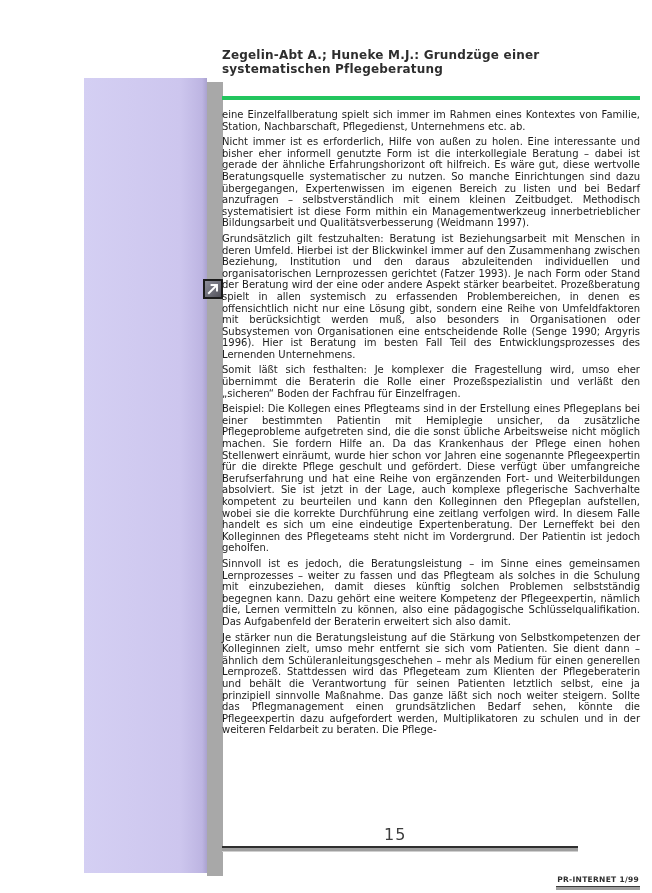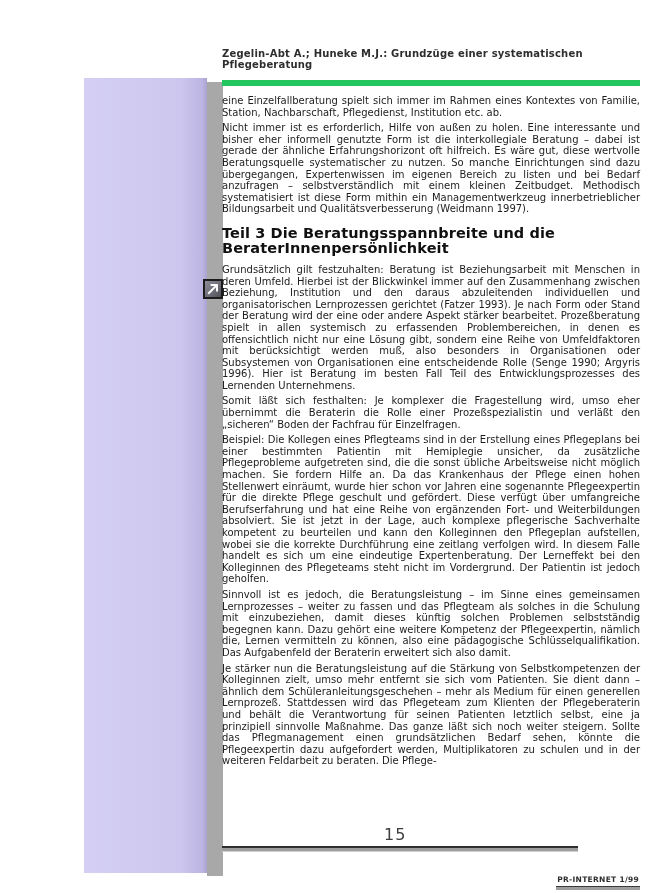--- a/index.html
+++ b/index.html
@@ -28,24 +28,24 @@
   }
   .jump-icon svg { display:block; width:100%; height:100%; }
 
   
   .content {
     position:absolute; left:222px; top:48px; width:418px;
     color:#1c1c1c;
   }
   .running-title {
     display:inline-block;
-    font-size:10px; font-weight:bold; letter-spacing:0.2px;
+    font-size:12px; font-weight:bold; letter-spacing:0.2px;
     color:#2e2e2e;
-    border-bottom:6px solid #22c55e;
-    padding-bottom:10px;
+    border-bottom:4px solid #22c55e;
+    padding-bottom:20px;
     margin-bottom:9px;
   }
   .para {
     font-size:10px; line-height:11.6px;
     text-align:justify;
     color:#1c1c1c;
     margin-bottom:4px;
     hyphens:auto;
   }
   .section-heading {
@@ -88,24 +88,23 @@
   <div class="jump-icon" title="">
     <svg viewBox="0 0 20 20">
       <line x1="4" y1="16" x2="14" y2="6" stroke="#ffffff" stroke-width="2.4"></line>
       <polyline points="7,5 15,5 15,13" fill="none" stroke="#ffffff" stroke-width="2.4"></polyline>
     </svg>
   </div>
 
   <div class="content">
     <div class="running-title">Zegelin-Abt A.; Huneke M.J.: Grundzüge einer systematischen Pflegeberatung</div>
 
-    <div class="para">eine Einzelfallberatung spielt sich immer im Rahmen eines Kontextes von Familie, Station, Nachbarschaft, Pflegedienst, Institution etc. ab.</div>
+    <div class="para">eine Einzelfallberatung spielt sich immer im Rahmen eines Kontextes von Familie, Station, Nachbarschaft, Pflegedienst, Unternehmens etc. ab.</div>
     <div class="para">Nicht immer ist es erforderlich, Hilfe von außen zu holen. Eine interessante und bisher eher informell genutzte Form ist die interkollegiale Beratung – dabei ist gerade der ähnliche Erfahrungshorizont oft hilfreich. Es wäre gut, diese wertvolle Beratungsquelle systematischer zu nutzen. So manche Einrichtungen sind dazu übergegangen, Expertenwissen im eigenen Bereich zu listen und bei Bedarf anzufragen – selbstverständlich mit einem kleinen Zeitbudget. Methodisch systematisiert ist diese Form mithin ein Managementwerkzeug innerbetrieblicher Bildungsarbeit und Qualitätsverbesserung (Weidmann 1997).</div>
 
-    <h2 class="section-heading">Teil 3 Die Beratungsspannbreite und die BeraterInnenpersönlichkeit</h2>
 
     <div class="para">Grundsätzlich gilt festzuhalten: Beratung ist Beziehungsarbeit mit Menschen in deren Umfeld. Hierbei ist der Blickwinkel immer auf den Zusammenhang zwischen Beziehung, Institution und den daraus abzuleitenden individuellen und organisatorischen Lernprozessen gerichtet (Fatzer 1993). Je nach Form oder Stand der Beratung wird der eine oder andere Aspekt stärker bearbeitet. Prozeßberatung spielt in allen systemisch zu erfassenden Problembereichen, in denen es offensichtlich nicht nur eine Lösung gibt, sondern eine Reihe von Umfeldfaktoren mit berücksichtigt werden muß, also besonders in Organisationen oder Subsystemen von Organisationen eine entscheidende Rolle (Senge 1990; Argyris 1996). Hier ist Beratung im besten Fall Teil des Entwicklungsprozesses des Lernenden Unternehmens.</div>
     <div class="para">Somit läßt sich festhalten: Je komplexer die Fragestellung wird, umso eher übernimmt die Beraterin die Rolle einer Prozeßspezialistin und verläßt den „sicheren“ Boden der Fachfrau für Einzelfragen.</div>
     <div class="para">Beispiel: Die Kollegen eines Pflegteams sind in der Erstellung eines Pflegeplans bei einer bestimmten Patientin mit Hemiplegie unsicher, da zusätzliche Pflegeprobleme aufgetreten sind, die die sonst übliche Arbeitsweise nicht möglich machen. Sie fordern Hilfe an. Da das Krankenhaus der Pflege einen hohen Stellenwert einräumt, wurde hier schon vor Jahren eine sogenannte Pflegeexpertin für die direkte Pflege geschult und gefördert. Diese verfügt über umfangreiche Berufserfahrung und hat eine Reihe von ergänzenden Fort- und Weiterbildungen absolviert. Sie ist jetzt in der Lage, auch komplexe pflegerische Sachverhalte kompetent zu beurteilen und kann den Kolleginnen den Pflegeplan aufstellen, wobei sie die korrekte Durchführung eine zeitlang verfolgen wird. In diesem Falle handelt es sich um eine eindeutige Expertenberatung. Der Lerneffekt bei den Kolleginnen des Pflegeteams steht nicht im Vordergrund. Der Patientin ist jedoch geholfen.</div>
     <div class="para">Sinnvoll ist es jedoch, die Beratungsleistung – im Sinne eines gemeinsamen Lernprozesses – weiter zu fassen und das Pflegteam als solches in die Schulung mit einzubeziehen, damit dieses künftig solchen Problemen selbstständig begegnen kann. Dazu gehört eine weitere Kompetenz der Pflegeexpertin, nämlich die, Lernen vermitteln zu können, also eine pädagogische Schlüsselqualifikation. Das Aufgabenfeld der Beraterin erweitert sich also damit.</div>
     <div class="para">Je stärker nun die Beratungsleistung auf die Stärkung von Selbstkompetenzen der Kolleginnen zielt, umso mehr entfernt sie sich vom Patienten. Sie dient dann – ähnlich dem Schüleranleitungsgeschehen – mehr als Medium für einen generellen Lernprozeß. Stattdessen wird das Pflegeteam zum Klienten der Pflegeberaterin und behält die Verantwortung für seinen Patienten letztlich selbst, eine ja prinzipiell sinnvolle Maßnahme. Das ganze läßt sich noch weiter steigern. Sollte das Pflegmanagement einen grundsätzlichen Bedarf sehen, könnte die Pflegeexpertin dazu aufgefordert werden, Multiplikatoren zu schulen und in der weiteren Feldarbeit zu beraten. Die Pflege-</div>
   </div>
 
   <div class="footer">
     <div class="page-number">15</div>

